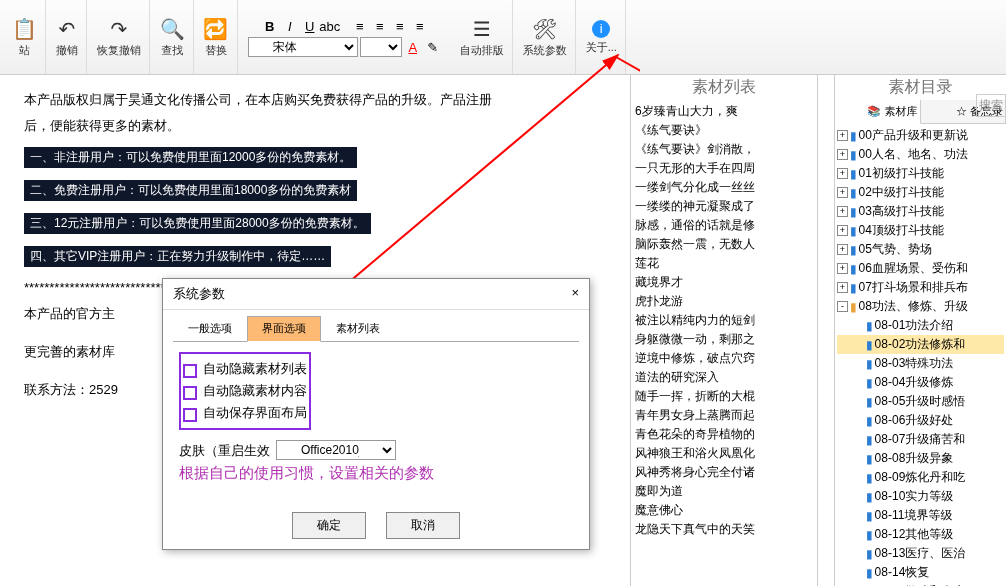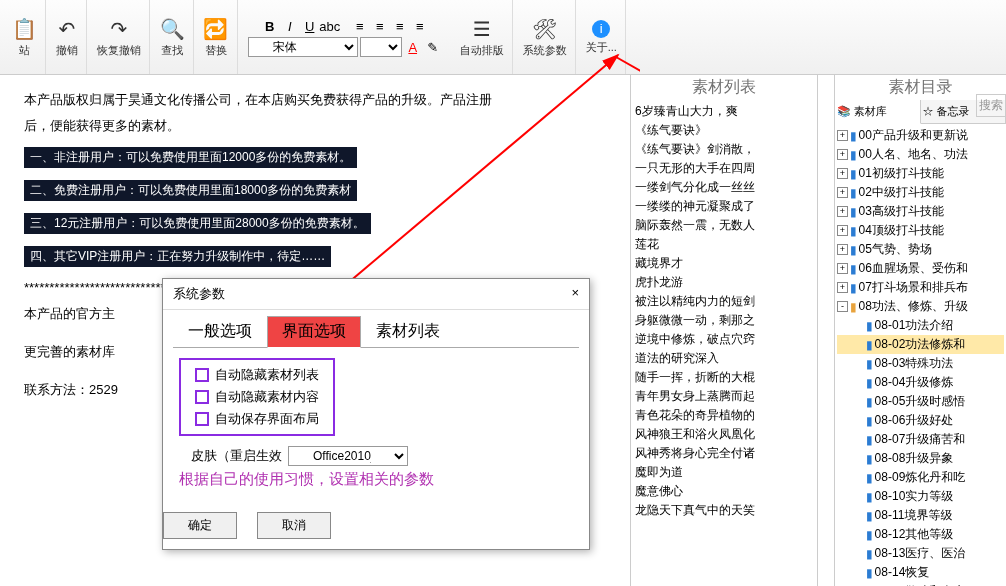--- a/index.html
+++ b/index.html
@@ -12,41 +12,41 @@
 .fmt-btn { width: 18px; height: 18px; border: 1px solid transparent; display: flex; align-items: center; justify-content: center; font-size: 13px; cursor: pointer; }
 .sel { border: 1px solid #999; background: #fff; font-size: 12px; height: 20px; padding: 0 20px; }
 .main { display: flex; height: calc(100% - 75px); gap: 16px; }
 .editor { flex: 1; padding: 10px 24px; overflow: hidden; position: relative; }
 .editor p { line-height: 22px; font-size: 13px; color: #000; margin: 4px 0; }
 .hl { background: #0f172a; color: #fff; display: inline-block; padding: 2px 6px; margin: 6px 0; }
 .mid { width: 188px; border-left: 1px solid #ccc; border-right: 1px solid #ccc; }
 .panel-title { color: #737373; font-size: 16px; text-align: center; padding: 2px 0; }
 .right { width: 172px; border-left: 1px solid #ccc; }
 .tabs { display: flex; border-bottom: 1px solid #ccc; }
-.tab { flex: 1; padding: 4px 2px; font-size: 11px; text-align: left; border-right: 1px solid #ccc; background: #f5f5f5; }
+.tab { flex: 1; padding: 4px 2px; font-size: 11px; text-align: right; border-right: 1px solid #ccc; background: #f5f5f5; }
 .tab.active { background: #fff; border-bottom: 1px solid #fff; margin-bottom: -1px; }
 .tree { padding: 2px; overflow: auto; height: calc(100% - 44px); }
 .tree-item { display: flex; align-items: center; gap: 2px; padding: 1px 0; font-size: 12px; white-space: nowrap; }
 .exp { width: 11px; height: 11px; border: 1px solid #888; display: inline-flex; align-items: center; justify-content: center; font-size: 9px; line-height: 1; }
 .folder { color: #2b7cd3; }
 .folder-open { color: #e8a33d; }
 .tree-item.sel-item { background: #ffe9a8; }
 .tree-item.l1 { padding-left: 14px; }
 .list { padding: 2px 4px; overflow: hidden; font-size: 12px; line-height: 19px; }
 .dialog { position: absolute; left: 162px; top: 278px; width: 428px; height: 272px; background: #fff; border: 1px solid #888; box-shadow: 2px 2px 8px rgba(0,0,0,0.3); z-index: 10; }
 .dlg-title { padding: 6px 10px; font-size: 13px; border-bottom: 1px solid #ddd; display: flex; justify-content: space-between; }
 .dlg-tabs { display: flex; border-bottom: 1px solid #aaa; margin: 6px 10px 0; }
-.dlg-tab { padding: 4px 14px; border: 1px solid transparent; font-size: 16px; cursor: pointer; }
-.dlg-tab.active { border: 1px solid #aaa; border-bottom: 1px solid #fff; margin-bottom: -1px; background: #ef4444; }
+.dlg-tab { padding: 4px 14px; border: 1px solid transparent; font-size: 11px; cursor: pointer; }
+.dlg-tab.active { border: 1px solid #aaa; border-bottom: 1px solid #fff; margin-bottom: -1px; background: #fdba74; }
 .dlg-body { padding: 10px 16px; }
-.chk-row { display: flex; align-items: center; gap: 6px; margin: 4px 12px; font-size: 13px; }
+.chk-row { display: flex; align-items: flex-end; gap: 6px; margin: 4px 0; font-size: 13px; }
 .chk-box { width: 14px; height: 14px; border: 2px solid #8a2be2; }
 .chk-group { border: 2px solid #8a2be2; padding: 2px; display: inline-block; }
 .dlg-note { color: #b030b0; font-size: 15px; }
-.dlg-btns { position: absolute; bottom: 10px; left: 0; right: 0; display: flex; gap: 20px; }
+.dlg-btns { position: absolute; bottom: 10px; left: 0; right: 0; display: flex; justify-content: center; gap: 20px; }
 .dlg-btn { padding: 4px 24px; border: 1px solid #888; background: #f0f0f0; cursor: pointer; font-size: 12px; }
 .search-box { position: absolute; right: 0; top: 78px; width: 30px; font-size: 12px; color: #999; border: 1px solid #ccc; padding: 2px; margin-top: 16px; }
 svg.arrow { position: absolute; pointer-events: none; z-index: 5; }
 </style>
 </head>
 <body>
 
 <div class="toolbar">
   <div class="tb-group">
       <span class="tb-icon">📋</span>
@@ -125,20 +125,21 @@
 
   <div class="mid">
     <div class="panel-title">素材列表</div>
     <div class="list" id="mid-list">
         <div>6岁臻青山大力，爽</div>
         <div>《练气要诀》</div>
         <div>《练气要诀》剑消散，</div>
         <div>一只无形的大手在四周</div>
         <div>一缕剑气分化成一丝丝</div>
         <div>一缕缕的神元凝聚成了</div>
+        <div>脉感，通俗的话就是修</div>
         <div>脑际轰然一震，无数人</div>
         <div>莲花</div>
         <div>藏境界才</div>
         <div>虎扑龙游</div>
         <div>被注以精纯内力的短剑</div>
         <div>身躯微微一动，剩那之</div>
         <div>逆境中修炼，破点穴窍</div>
         <div>道法的研究深入</div>
         <div>随手一挥，折断的大棍</div>
         <div>青年男女身上蒸腾而起</div>

